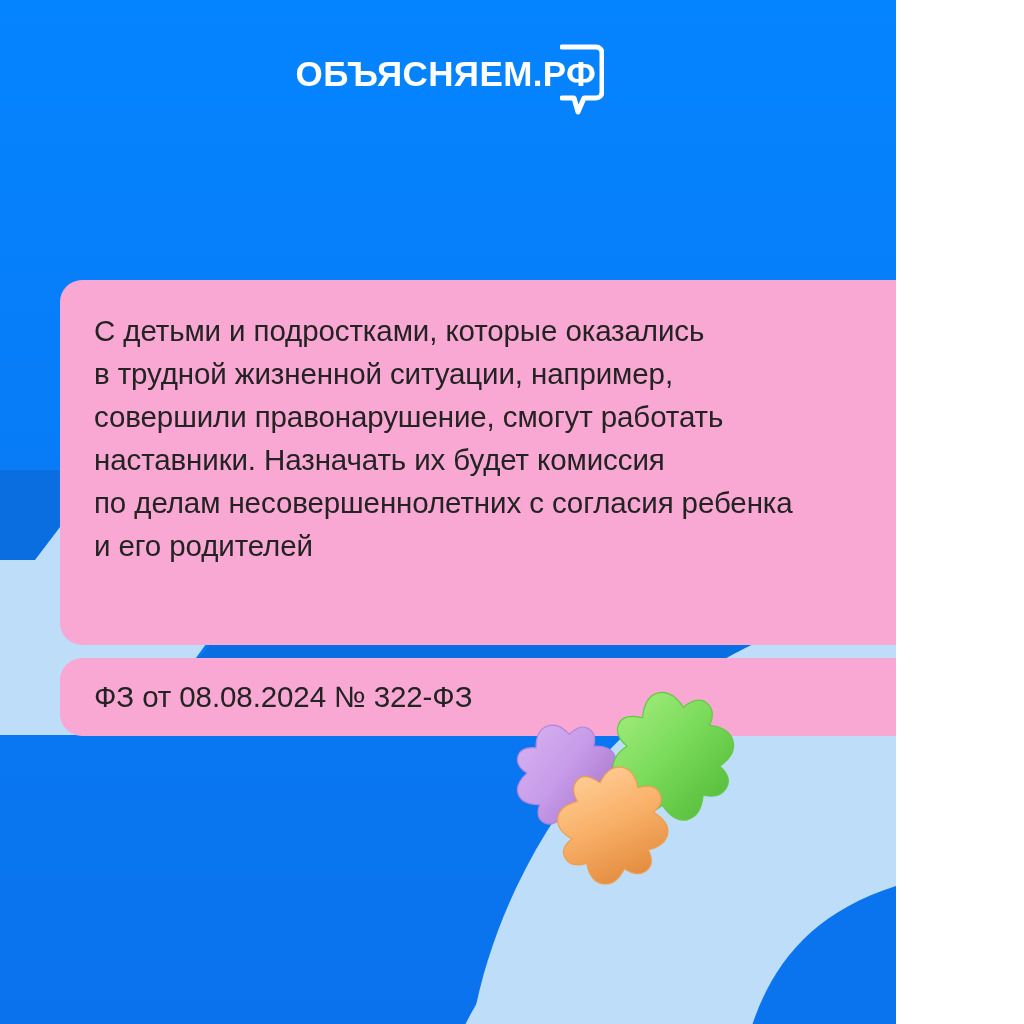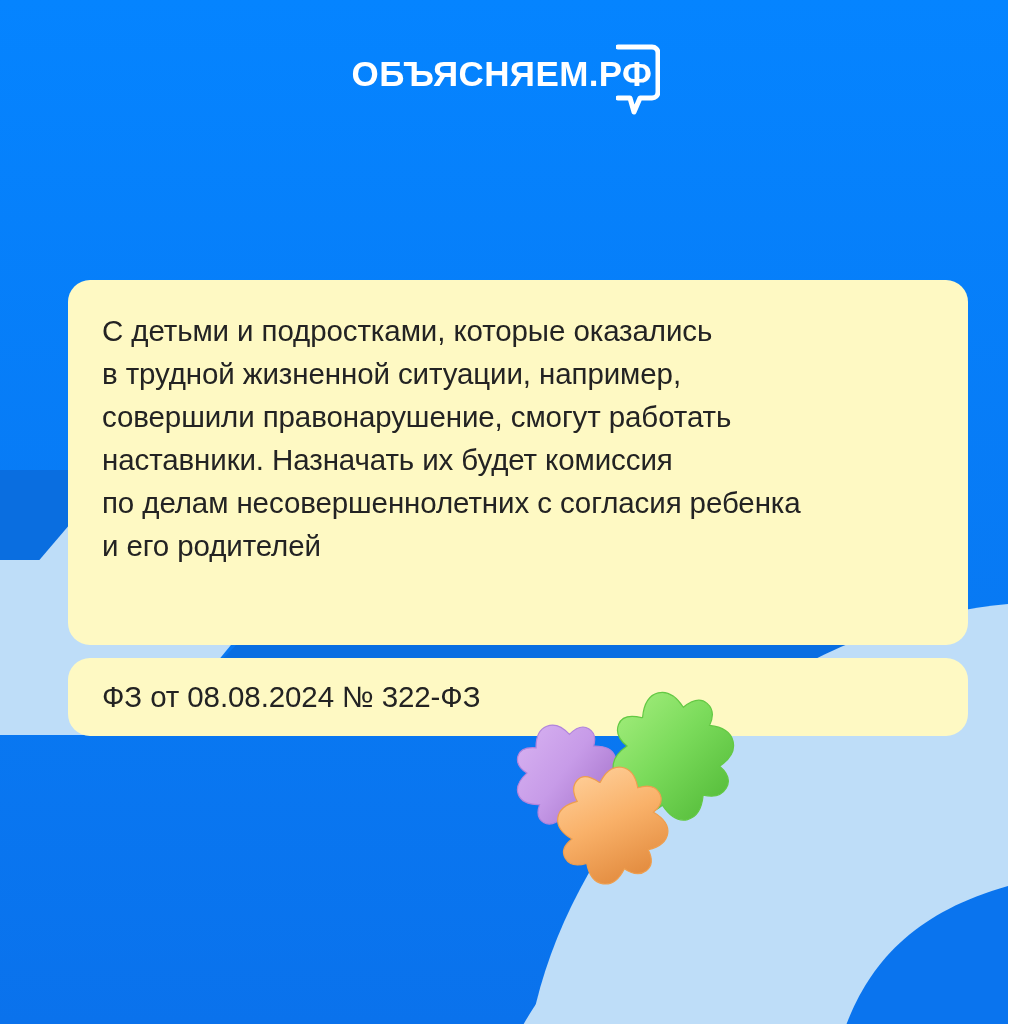--- a/index.html
+++ b/index.html
@@ -2,21 +2,21 @@
 <html lang="ru"><head>
 <meta charset="utf-8">
 <style>
   html, body {
     margin: 0;
     padding: 0;
     background: #ffffff;
   }
   #poster {
     position: relative;
-    width: 1008px;
+    width: 896px;
     height: 1024px;
     overflow: hidden;
     background: #0584FF;
     font-family: "Liberation Sans", "DejaVu Sans", sans-serif;
   }
 
   
   .bg-layer {
     position: absolute;
     inset: 0;
@@ -70,23 +70,23 @@
     font-size: 55px;
     line-height: 1.17;
     letter-spacing: -0.3px;
     z-index: 6;
     margin: 0;
   }
 
   
   .card {
     position: absolute;
-    left: 68px;
+    left: 60px;
     width: 900px;
-    background: #fef9c3;
+    background: #f9a8d4;
     border-radius: 22px;
     box-sizing: border-box;
     z-index: 5;
   }
   .card-main {
     top: 280px;
     min-height: 365px;
     padding: 30px 34px 28px 34px;
   }
   .card-footer {

